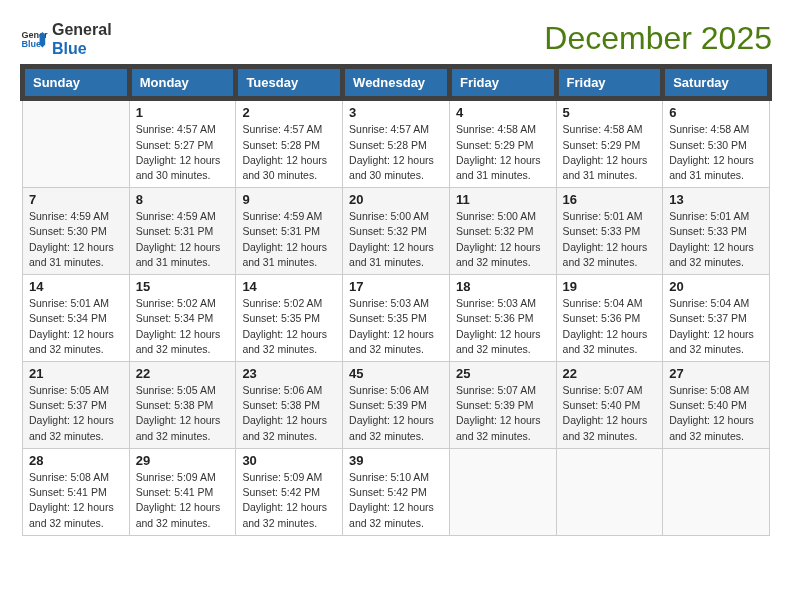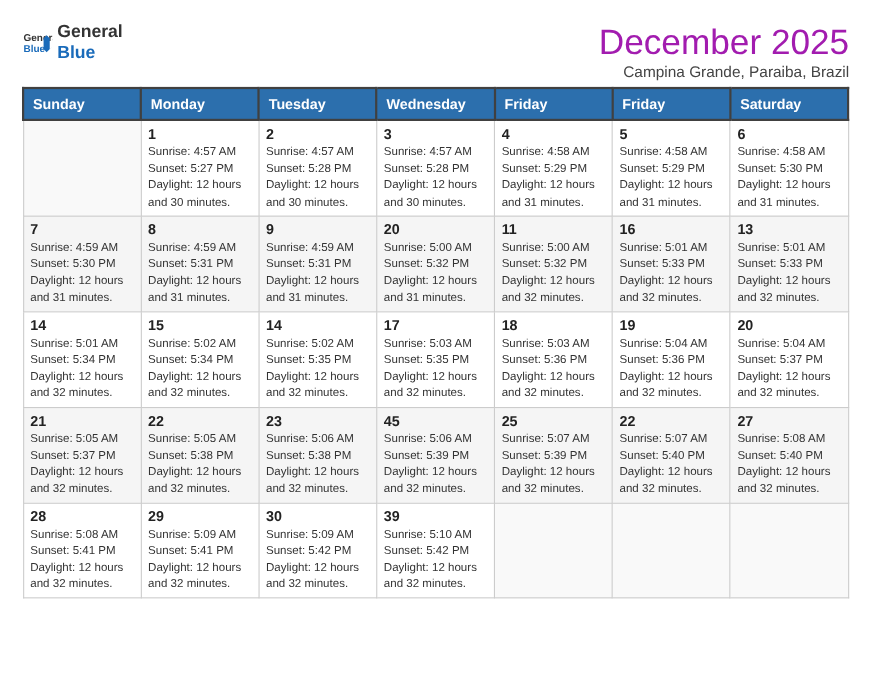--- a/index.html
+++ b/index.html
@@ -24,39 +24,39 @@
     .logo-icon {
       width: 28px;
       height: 28px;
     }
     .title-section {
       text-align: right;
     }
     .month-title {
       font-size: 32px;
       font-weight: normal;
-      color: #a21caf;
+      color: #4d7c0f;
     }
     .location {
       font-size: 14px;
       color: #444;
     }
     .calendar {
       width: 100%;
       border-collapse: collapse;
       border: 1px solid #ccc;
     }
     .calendar th {
       background-color: #2c6fad;
       color: #fff;
       text-align: left;
       padding: 6px 8px;
       font-size: 13px;
       font-weight: bold;
-      border: 2px solid #404040;
+      border: 5px solid #404040;
     }
     .calendar td {
       vertical-align: top;
       border: 1px solid #ccc;
       padding: 4px 6px;
       width: 107px;
       min-height: 80px;
       font-size: 10.5px;
       color: #333;
       background: #fff;
@@ -88,21 +88,20 @@
       <text x="2" y="32" font-size="13" font-weight="bold" fill="#1a6bba" font-family="Arial">Blue</text>
       <polygon points="32,10 40,18 36,14 36,28 40,24 32,32 28,28 28,14" fill="#1a6bba"></polygon>
     </svg>
     <div style="display:flex;flex-direction:column;line-height:1.2;">
       <span style="font-size:16px;font-weight:bold;color:#333;">General</span>
       <span style="font-size:16px;font-weight:bold;color:#1a6bba;">Blue</span>
     </div>
   </div>
   <div class="title-section">
     <div class="month-title">December 2025</div>
-    <div class="location">Campina Grande, Paraiba, Brazil</div>
   </div>
 </div>
 
 <table class="calendar">
   <thead>
     <tr>
     <th>Sunday</th>
         <th>Monday</th>
         <th>Tuesday</th>
         <th>Wednesday</th>

